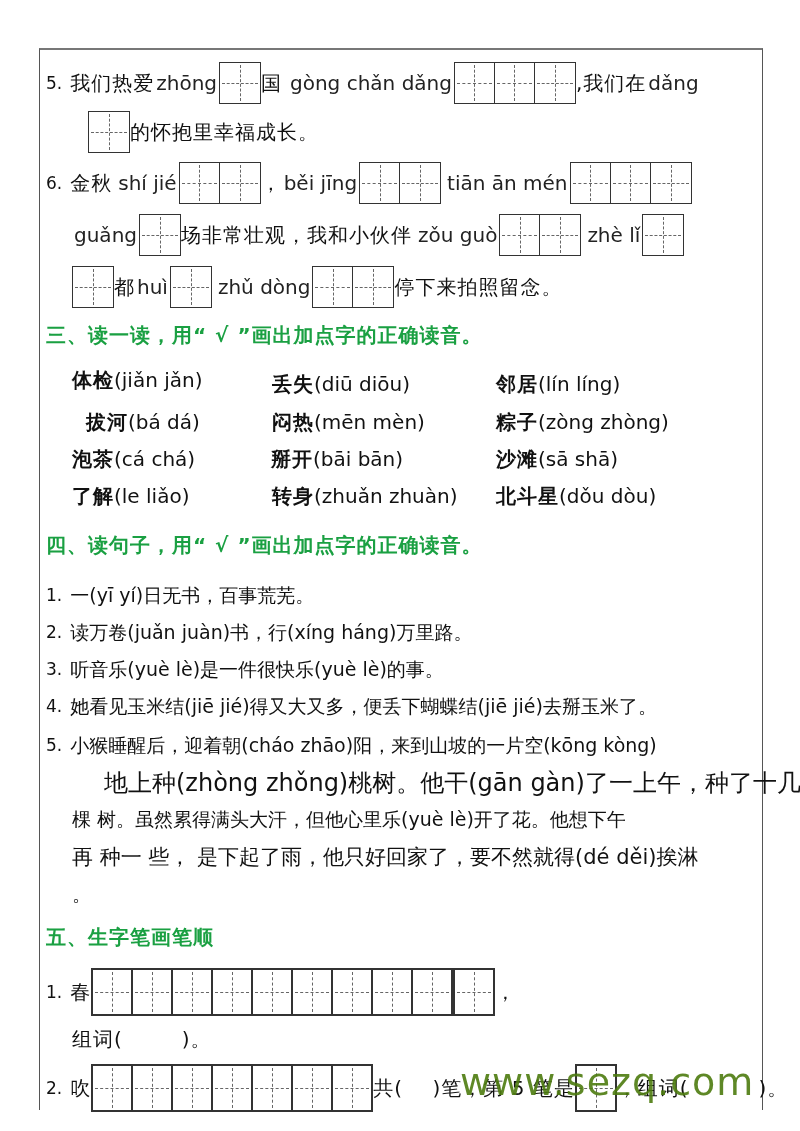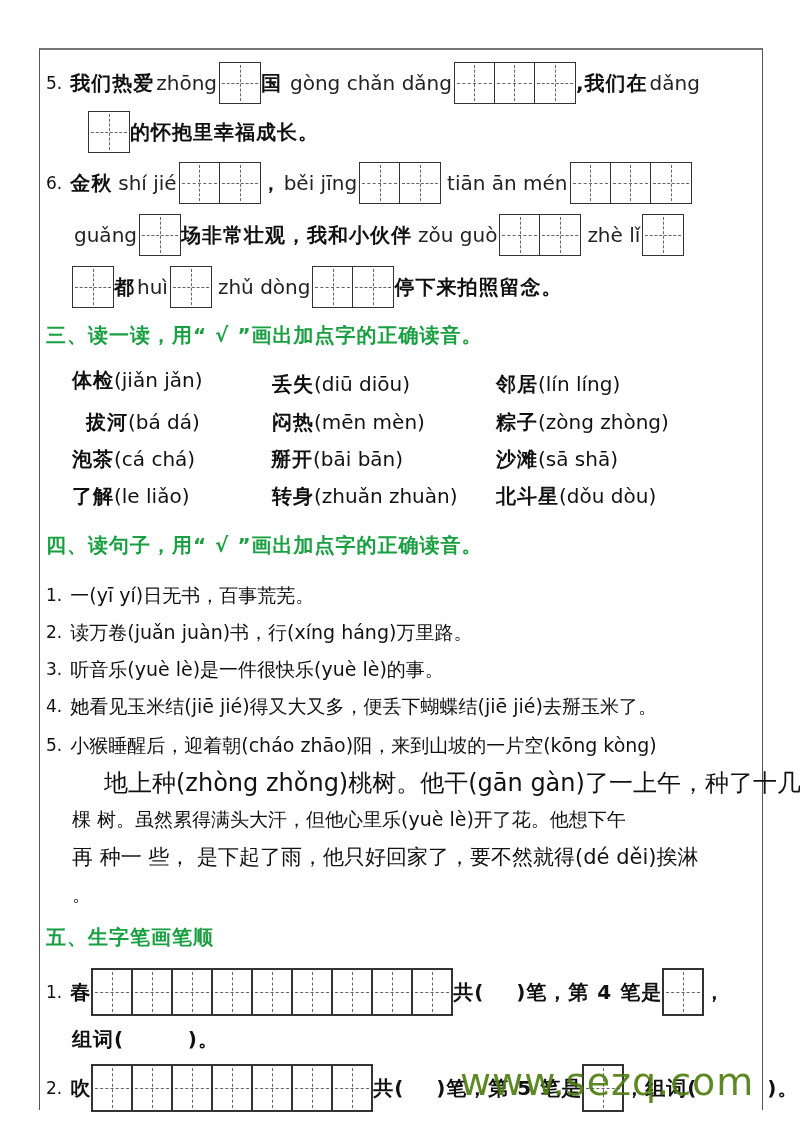--- a/index.html
+++ b/index.html
@@ -3,21 +3,21 @@
 <meta charset="utf-8">
 <style>
   html, body { margin:0; padding:0; background:#fff; }
   body { width:800px; height:1131px; position:relative; overflow:hidden;
          font-family:"DejaVu Sans", sans-serif; color:#111; }
   .frame { position:absolute; left:39px; top:48px; width:722px; height:1060px;
            border-left:1px solid #555; border-top:2px solid #777; border-right:1px solid #555; }
   .line { position:absolute; left:46px; white-space:nowrap; font-size:20px; line-height:28px;
           display:flex; align-items:center; }
   .num { font-family:"DejaVu Sans", sans-serif; font-size:17px; margin-right:8px; }
-  .cn { font-weight:bold; font-size:20px; letter-spacing:1px; }
+  .cn { font-weight:normal; font-size:20px; letter-spacing:1px; }
   .py { font-size:20px; color:#222; margin:0 2px; }
   .grid { display:inline-flex; border:1.5px solid #333; height:40px; vertical-align:middle; }
   .cell { width:40px; height:40px; position:relative; border-right:1.5px solid #333; box-sizing:border-box; }
   .cell:last-child { border-right:none; }
   .cell::before { content:""; position:absolute; left:50%; top:2px; bottom:2px; border-left:1px dashed #666; }
   .cell::after { content:""; position:absolute; top:50%; left:2px; right:2px; border-top:1px dashed #666; }
   .h { position:absolute; left:46px; font-weight:bold; font-size:20px; color:#1aa042; letter-spacing:1px; }
   .w3 { position:absolute; font-size:20px; white-space:nowrap; }
   .w3 .cn { font-weight:bold; }
   .stroke-grid { display:inline-flex; border-top:2px solid #333; border-bottom:2px solid #333; border-left:2px solid #333; height:44px; }
@@ -165,21 +165,20 @@
     <span class="cell"></span>
       <span class="cell"></span>
       <span class="cell"></span>
       <span class="cell"></span>
       <span class="cell"></span>
       <span class="cell"></span>
       <span class="cell"></span>
       <span class="cell"></span>
       <span class="cell"></span>
   </span>
-  <span class="cn" style="white-space:pre">共(    )笔，第 4 笔是</span>
   <span class="stroke-grid">
       <span class="cell"></span>
     </span>
   <span class="cn">，</span>
 </div>
 <div class="line" style="top:1025px; left:72px;">
   <span class="cn" style="white-space:pre">组词(        )。</span>
 </div>
 <div class="line" style="top:1066px; height:44px;">
   <span class="num">2.</span>

